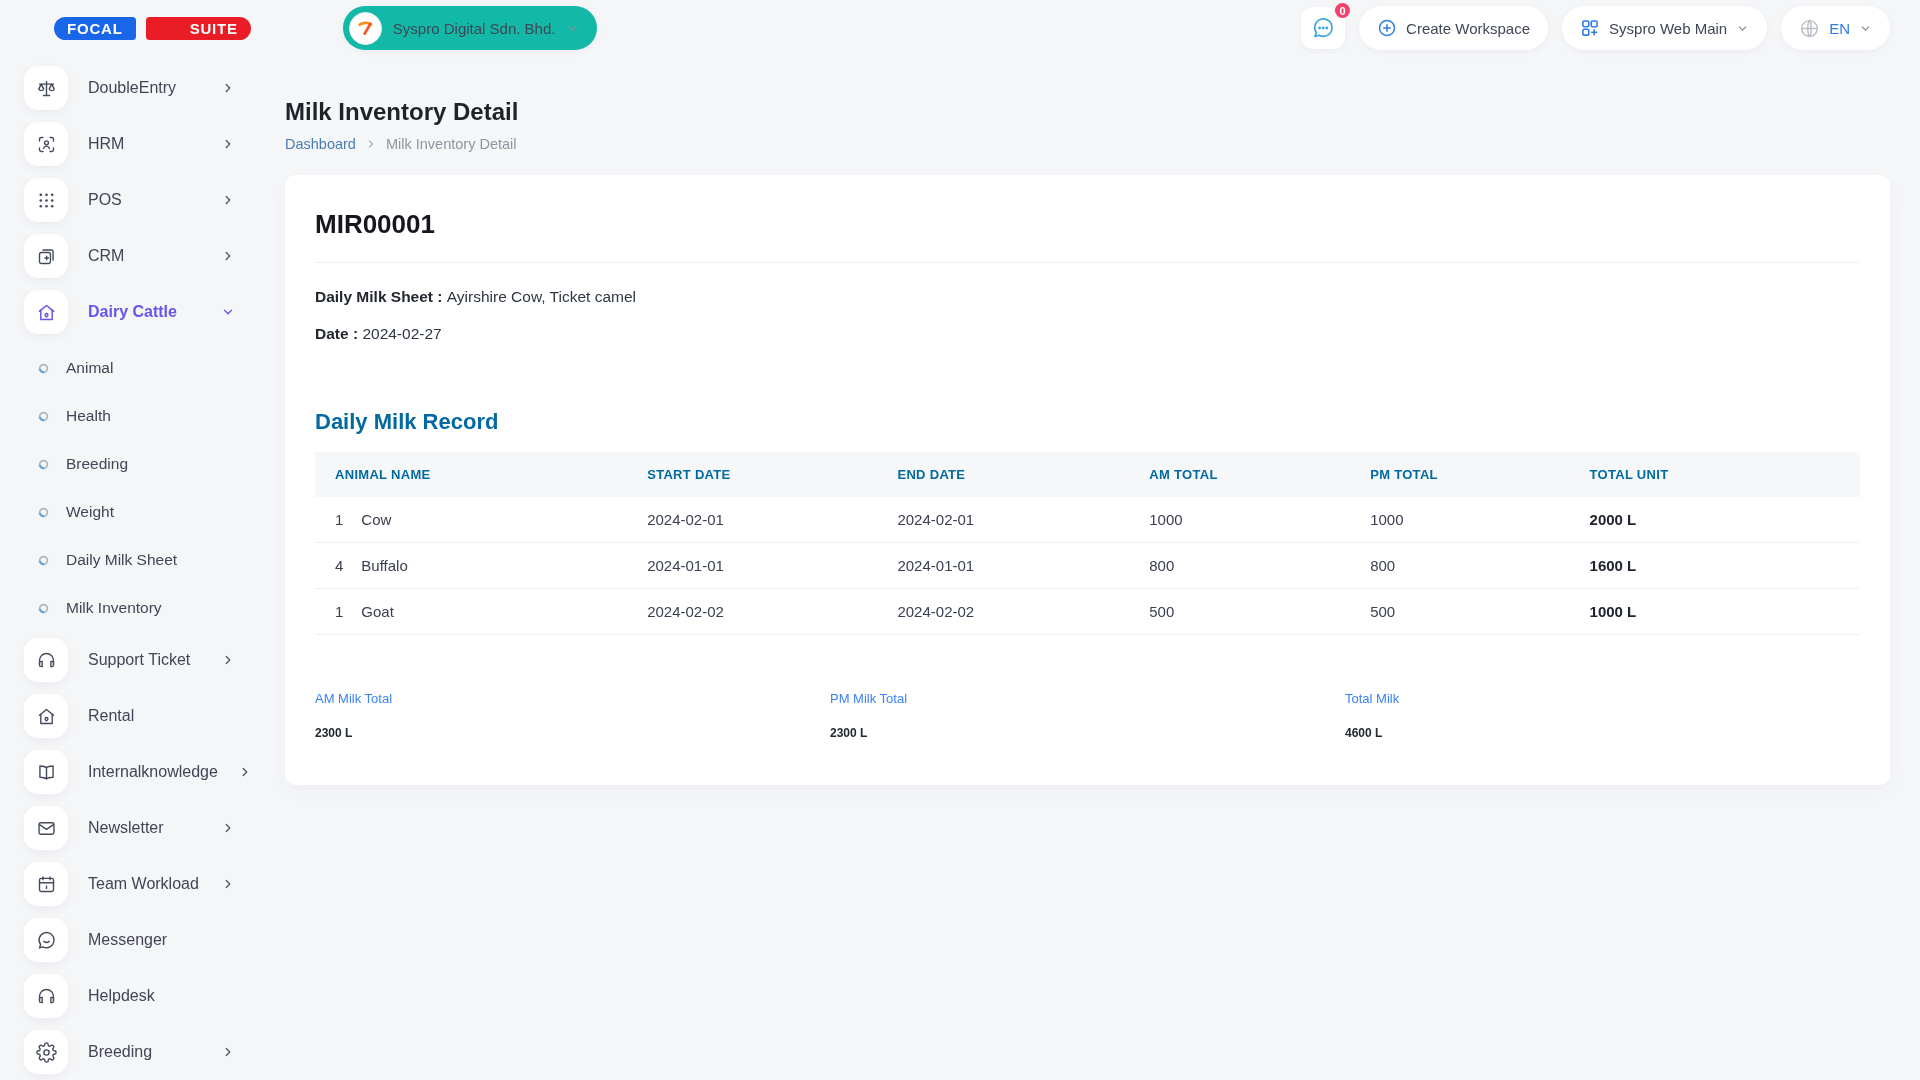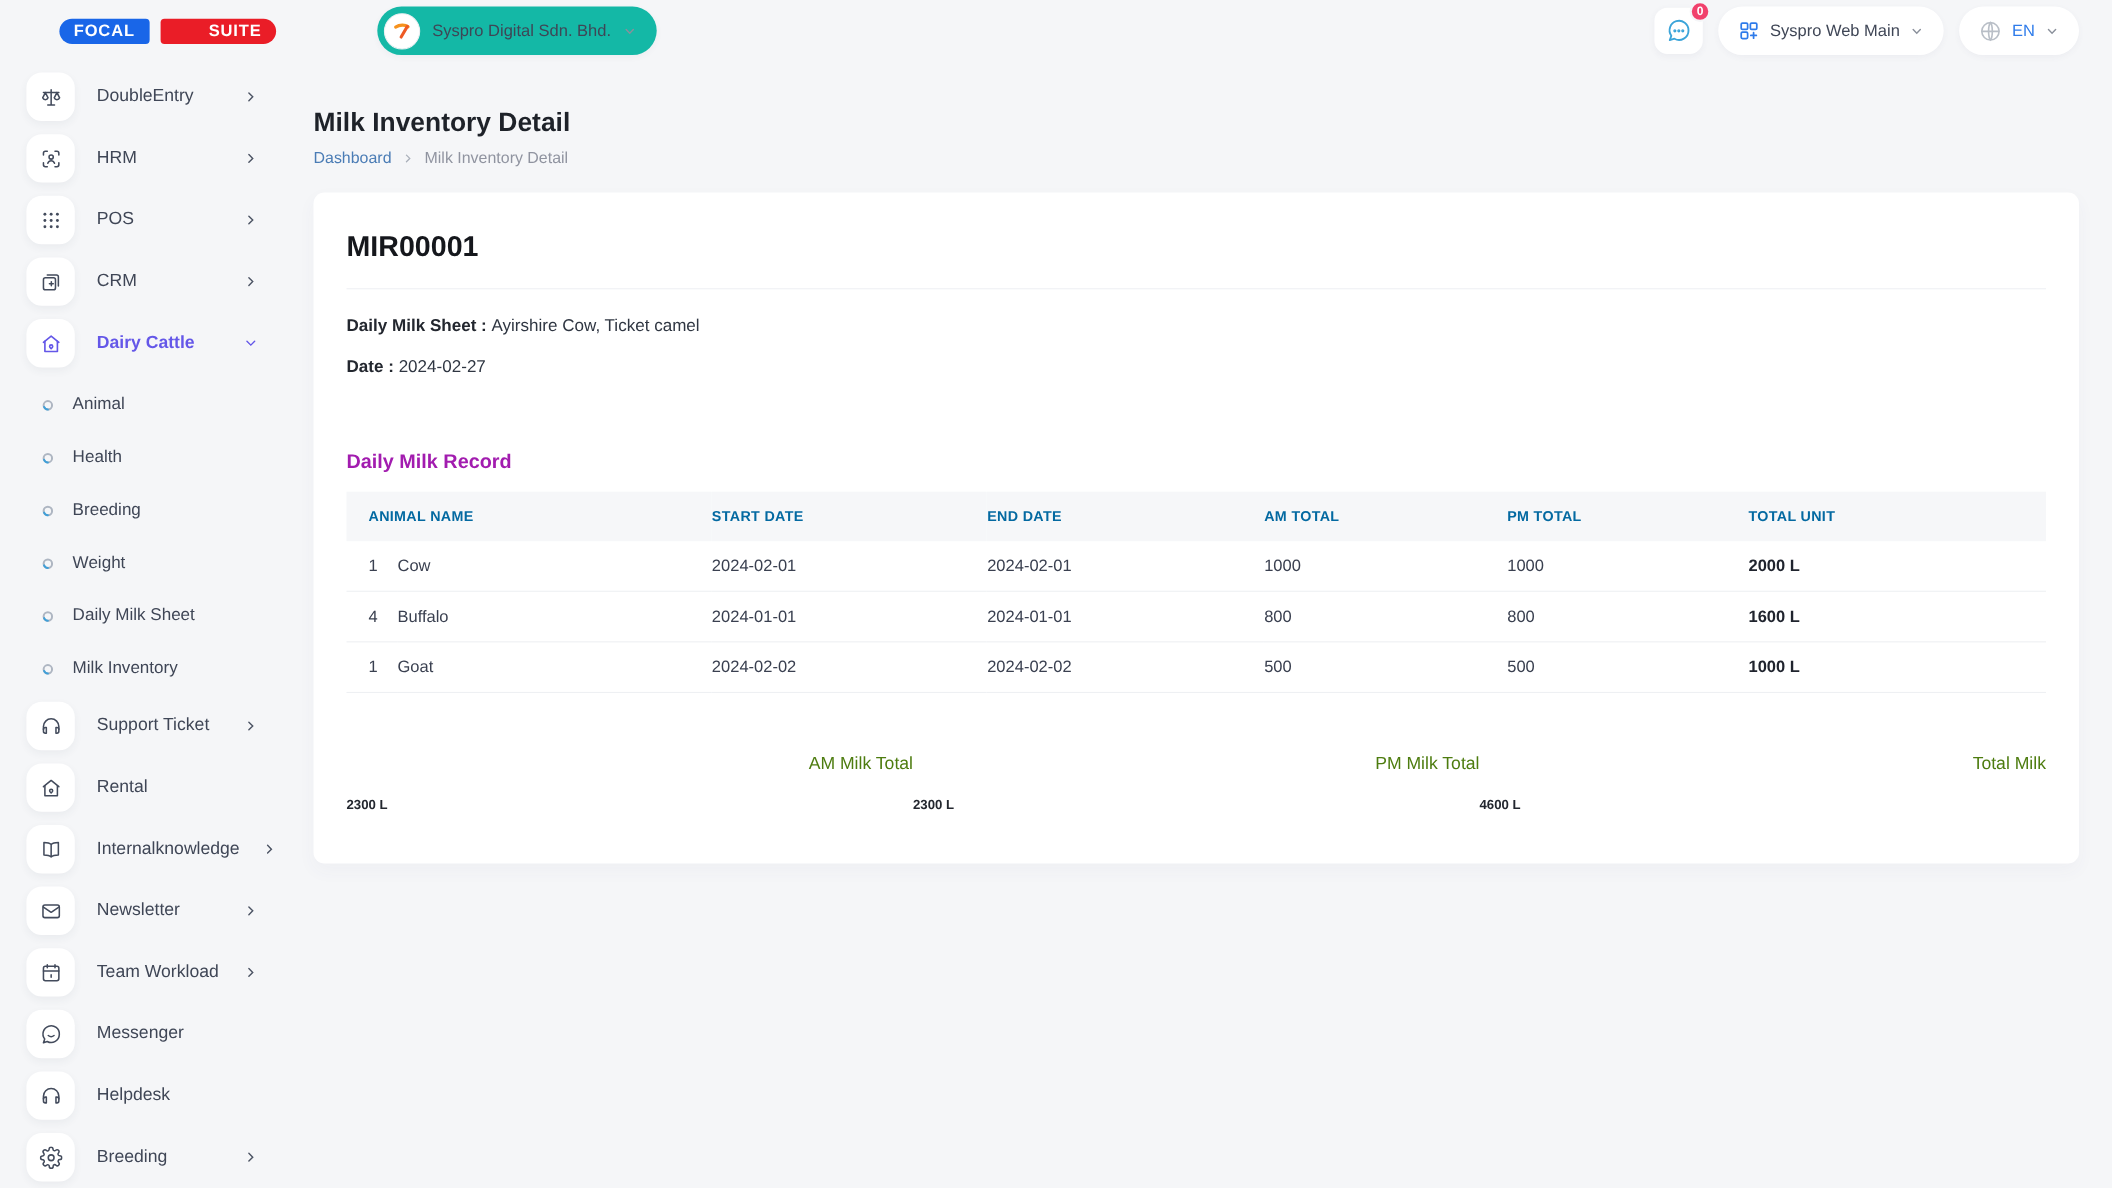--- a/index.html
+++ b/index.html
@@ -101,39 +101,39 @@
     box-shadow:0 6px 16px rgba(76,87,125,.04);
     padding:34px 30px 0 30px;
   }
   .card-code { font-size:26px; font-weight:bold; color:#15171c; }
   .card-divider { border:none; border-top:1px solid #eff1f4; margin:22px 0 0 0; }
 
   .detail-line { margin-top:25px; font-size:15.5px; color:#2f3642; }
   .detail-line .lbl { font-weight:bold; color:#23272f; }
   .detail-line + .detail-line { margin-top:19px; }
 
-  .record-title { margin-top:66px; font-size:18px; font-weight:bold; color:#a21caf; }
+  .record-title { margin-top:66px; font-size:22px; font-weight:bold; color:#0369a1; }
 
   table.milk { width:100%; border-collapse:collapse; table-layout:fixed; margin-top:17px; }
   table.milk thead th {
     background:#f6f7f9; text-align:left; font-size:13px; font-weight:bold;
     color:#0369a1; letter-spacing:.3px; padding:15px 0; white-space:nowrap;
   }
   table.milk th.first { padding-left:20px; }
   table.milk td {
     font-size:15px; color:#3a4050; padding:14px 0;
     border-bottom:1px solid #eef0f3;
   }
   table.milk td.qty { padding-left:20px; }
   table.milk td.total { font-weight:bold; color:#20242e; }
 
   .totals {
     display:grid; grid-template-columns:1fr 1fr 1fr; margin-top:56px;
   }
-  .total-label { font-size:16px; color:#4d7c0f;text-align:right; }
+  .total-label { font-size:13px; color:#3b82f6; }
   .total-value { font-size:12px; font-weight:bold; color:#23272f; margin-top:20px; }
 
   svg { display:block; }
 </style>
 </head>
 <body>
 
 <div class="topbar">
   <div class="logo">
     <span class="logo-pill blue">FOCAL</span>
@@ -161,20 +161,27 @@
     <div class="msg-btn">
       <svg width="24" height="24" viewBox="0 0 24 24" fill="none" stroke="#3ba4d9" stroke-width="1.7">
         <path d="M21 11.7a8.6 8.6 0 0 1-12.8 7.5L4 20.5l1.4-4A8.6 8.6 0 1 1 21 11.7z" stroke-linejoin="round"></path>
         <circle cx="8.6" cy="12" r="0.6" fill="#3ba4d9"></circle>
           <circle cx="12.2" cy="12" r="0.6" fill="#3ba4d9"></circle>
           <circle cx="15.8" cy="12" r="0.6" fill="#3ba4d9"></circle>
       </svg>
       <span class="msg-badge">0</span>
     </div>
 
+    <div class="top-pill">
+      <svg width="20" height="20" viewBox="0 0 24 24" fill="none" stroke="#2e7bea" stroke-width="1.8">
+        <circle cx="12" cy="12" r="9"></circle>
+          <path d="M12 8v8M8 12h8" stroke-linecap="round"></path>
+      </svg>
+      <span>Create Workspace</span>
+    </div>
 
     <div class="top-pill">
       <svg width="20" height="20" viewBox="0 0 24 24" fill="none" stroke="#2e7bea" stroke-width="1.9">
         <rect x="3.5" y="3.5" width="7" height="7" rx="1.4"></rect>
           <rect x="13.5" y="3.5" width="7" height="7" rx="1.4"></rect>
           <rect x="3.5" y="13.5" width="7" height="7" rx="1.4"></rect>
         <path d="M17 14v6M14 17h6" stroke-linecap="round"></path>
       </svg>
       <span>Syspro Web Main</span>
       <span class="chev-down">

